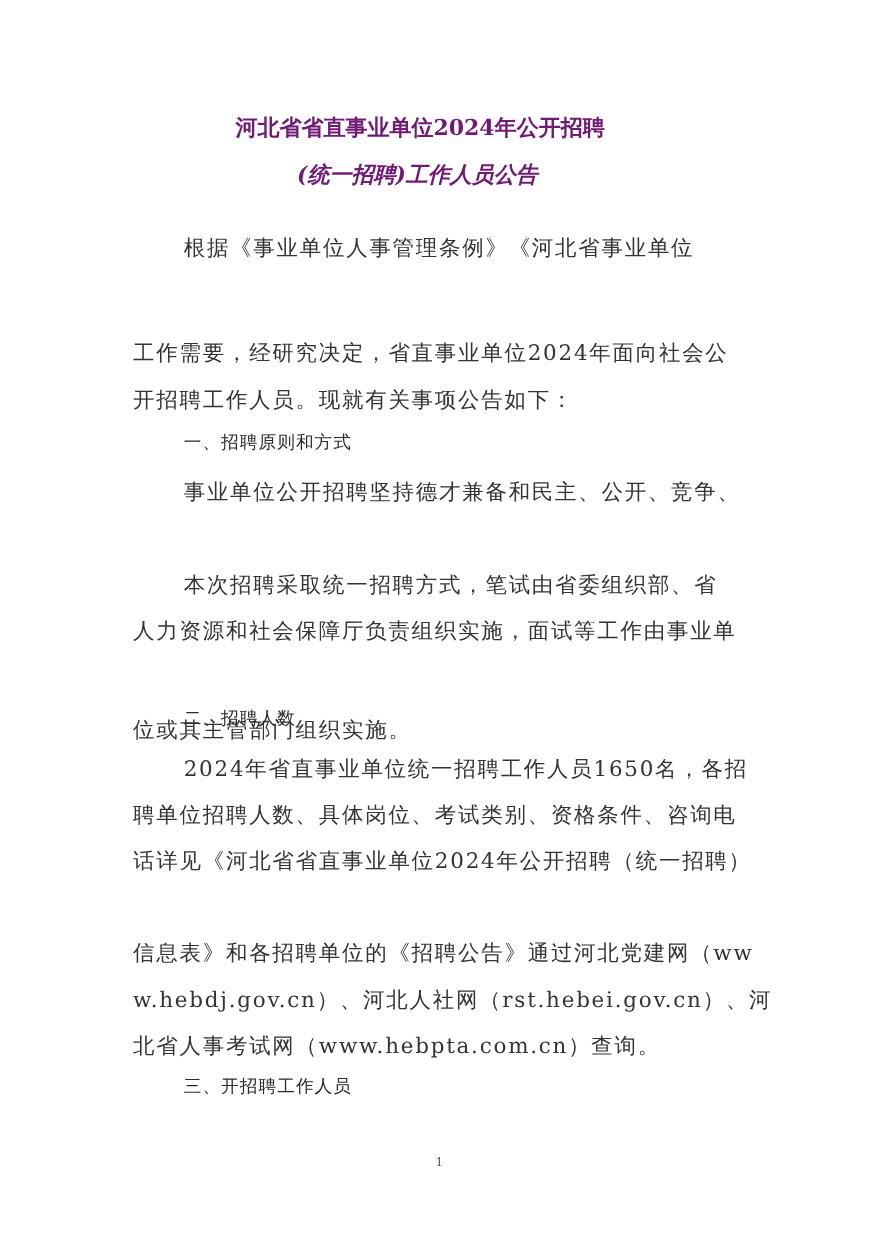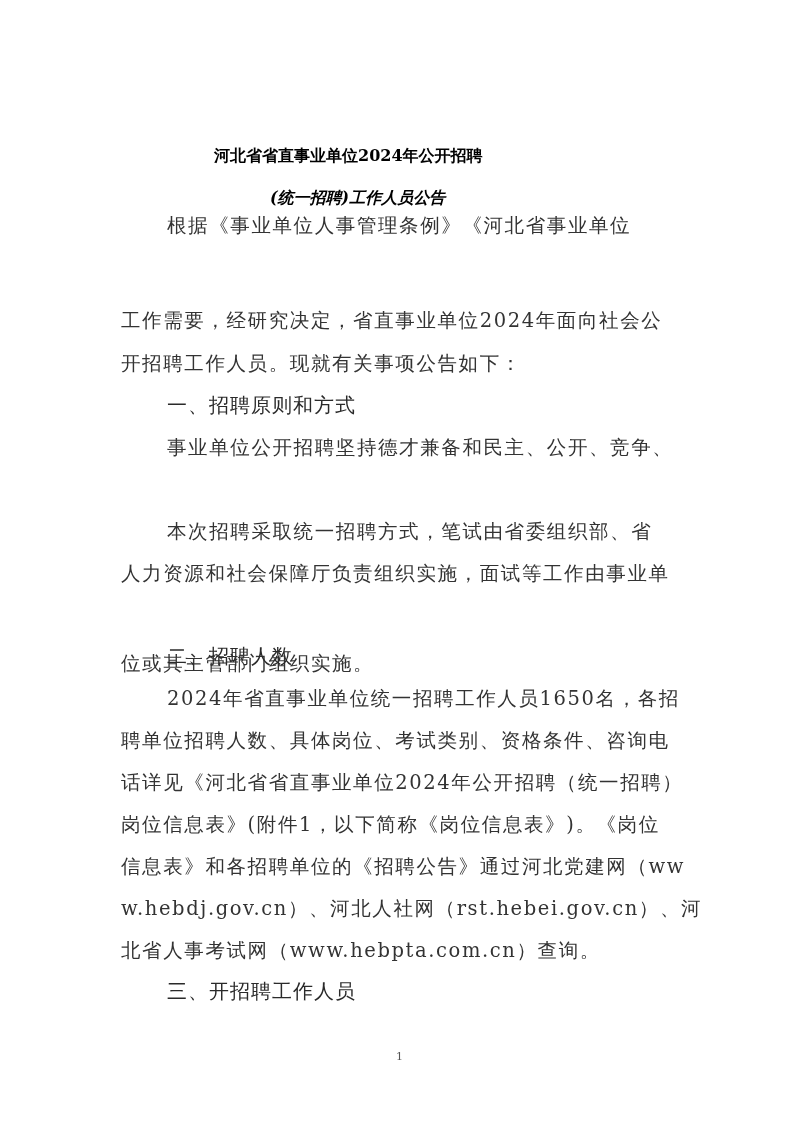--- a/index.html
+++ b/index.html
@@ -19,44 +19,43 @@
       position: absolute;
       left: 0; top: 0;
       width: 800px;
       height: 1132px;
       background: #ffffff;
     }
     .title {
       position: absolute;
       font-family: "DejaVu Serif", "Liberation Serif", serif;
       font-weight: bold;
-      color: #000000;
-      font-size: 16px;
+      color: #701a75;
+      font-size: 20px;
       letter-spacing: 0px;
       white-space: nowrap;
-      margin-top: 43px;
     }
     .title-line1 { left: 214px; top: 103px; }
     .title-line2 { left: 270px; top: 145px; font-style: italic; }
 
     .line {
       position: absolute;
       left: 121px;
       width: 560px;
       font-size: 19.5px;
       white-space: nowrap;
       color: #333333;
       letter-spacing: 1.6px;
     }
     .line.indent { left: 167px; width: 514px; }
     .heading {
       position: absolute;
       left: 167px;
       font-family: "DejaVu Sans", "Liberation Sans", sans-serif;
-      font-size: 20px;
+      font-size: 16px;
       color: #2a2a2a;
       white-space: nowrap;
       letter-spacing: 1px;
     }
     .page-number {
       position: absolute;
       left: 396px;
       top: 1050px;
       font-size: 11px;
       color: #555555;
@@ -78,21 +77,20 @@
   <div class="heading" style="top:392px;">一、招聘原则和方式</div>
   <div class="line indent" style="top:434px;">事业单位公开招聘坚持德才兼备和民主、公开、竞争、</div>
   <div class="line" style="top:560px;">人力资源和社会保障厅负责组织实施，面试等工作由事业单</div>
   <div class="line indent" style="top:518px;">本次招聘采取统一招聘方式，笔试由省委组织部、省</div>
   <div class="line" style="top:602px;margin-top:48px;">位或其主管部门组织实施。</div>
 
   <div class="heading" style="top:643px;">二、招聘人数</div>
   <div class="line indent" style="top:685px;">2024年省直事业单位统一招聘工作人员1650名，各招</div>
   <div class="line" style="top:727px;">聘单位招聘人数、具体岗位、考试类别、资格条件、咨询电</div>
   <div class="line" style="top:769px;">话详见《河北省省直事业单位2024年公开招聘（统一招聘）</div>
-  <div class="line" style="top:811px;">岗位信息表》(附件1，以下简称《岗位信息表》)。《岗位</div>
   <div class="line" style="top:853px;">信息表》和各招聘单位的《招聘公告》通过河北党建网（ww</div>
   <div class="line" style="top:895px;">w.hebdj.gov.cn）、河北人社网（rst.hebei.gov.cn）、河</div>
   <div class="line" style="top:937px;">北省人事考试网（www.hebpta.com.cn）查询。</div>
 
   <div class="heading" style="top:978px;">三、开招聘工作人员</div>
 
   <div class="page-number">1</div>
 </div>
 
 </body></html>

